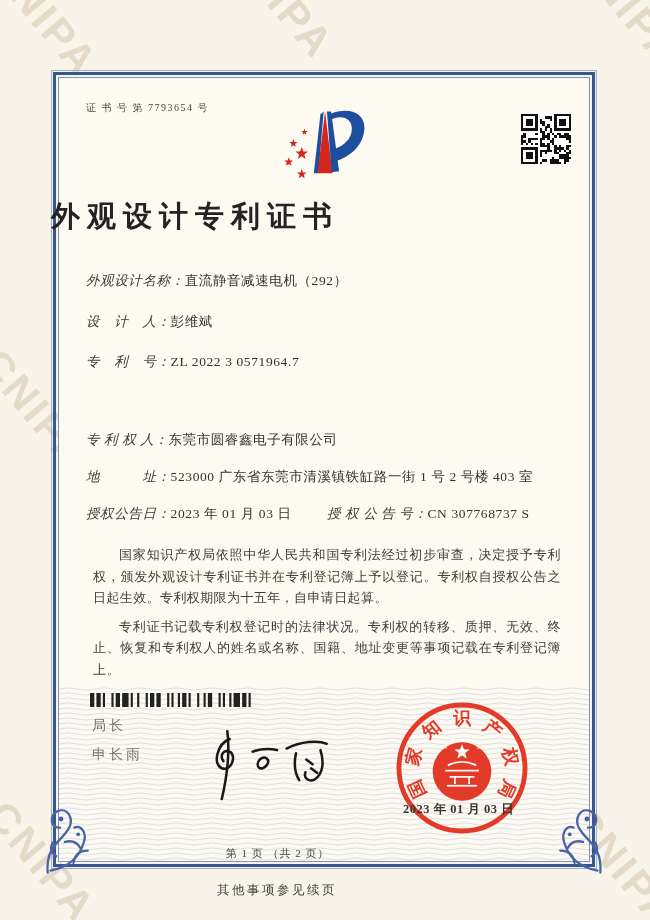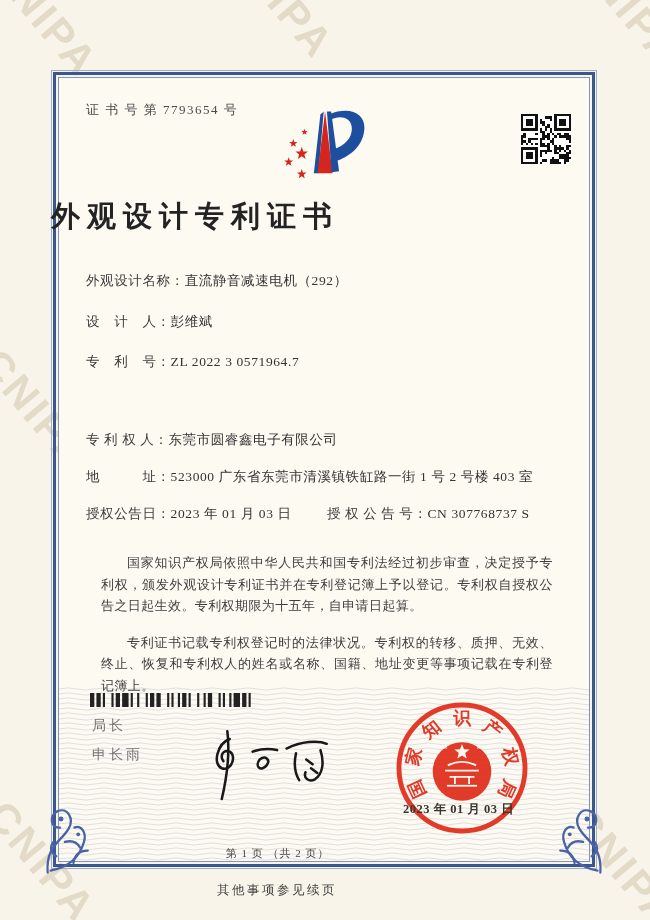--- a/index.html
+++ b/index.html
@@ -12,35 +12,35 @@
       font-weight:700;font-size:42px;letter-spacing:3px;color:rgba(198,182,152,.42);
       transform:rotate(50deg);white-space:nowrap;pointer-events:none;}
 
   
   .frame-outer{position:absolute;left:51px;top:70px;width:546px;height:799px;
                border:1px solid #9dafd0;box-sizing:border-box;}
   .frame-mid{position:absolute;inset:1px;border:3px solid #3a578d;}
   .frame-inner{position:absolute;inset:2px;border:1px solid #8095bd;background:#fdfaf2;}
   .waves{position:absolute;left:0;right:0;top:608px;height:175px;overflow:hidden;}
 
-  .cert-no{position:absolute;left:86px;top:101px;font-size:13px;letter-spacing:1.5px;color:#4a4a4a;}
+  .cert-no{position:absolute;left:86px;top:101px;font-size:10px;letter-spacing:1.5px;color:#4a4a4a;}
   .logo{position:absolute;left:278px;top:106px;width:96px;height:84px;}
   .qr{position:absolute;left:521px;top:114px;width:50px;height:50px;}
   .title{position:absolute;left:51px;top:197px;width:546px;
          font-size:29px;font-weight:700;letter-spacing:7px;color:#232323;}
 
   .field{position:absolute;left:86px;width:490px;font-size:13.5px;color:#3b3b3b;letter-spacing:.6px;white-space:nowrap;}
-  .field .lbl{color:#3b3b3b;}
+  .field .lbl{color:#3b3b3b;font-style:italic;}
   .field .val{color:#333;margin-top:8px;}
   .f0{top:272px}.f1{top:313px}.f2{top:353px}.f3{top:393px}.f4{top:431px}.f5{top:468px}.f6{top:505px}
   .pair2{position:absolute;left:241px;top:0;}
 
   .paras{position:absolute;left:86px;top:537px;width:482px;font-size:13px;
          line-height:21.5px;color:#3e3e3e;text-align:justify;letter-spacing:.4px;}
-  .paras p{margin:15px;text-indent:2em;}
+  .paras p{margin:7px;text-indent:2em;}
 
   .barcode{position:absolute;left:90px;top:693px;width:165px;height:14px;}
   .signer{position:absolute;left:92px;top:711px;font-size:14px;color:#737373;letter-spacing:3px;line-height:29px;
           font-family:"Liberation Sans","DejaVu Sans",sans-serif;}
   .signature{position:absolute;left:196px;top:728px;width:140px;height:75px;}
 
   .seal{position:absolute;left:391px;top:697px;width:142px;height:142px;z-index:3;}
   .seal-date{position:absolute;left:403px;top:801px;width:125px;font-size:12.5px;font-weight:600;
              color:#3a352e;letter-spacing:.5px;z-index:4;white-space:nowrap;}
 

